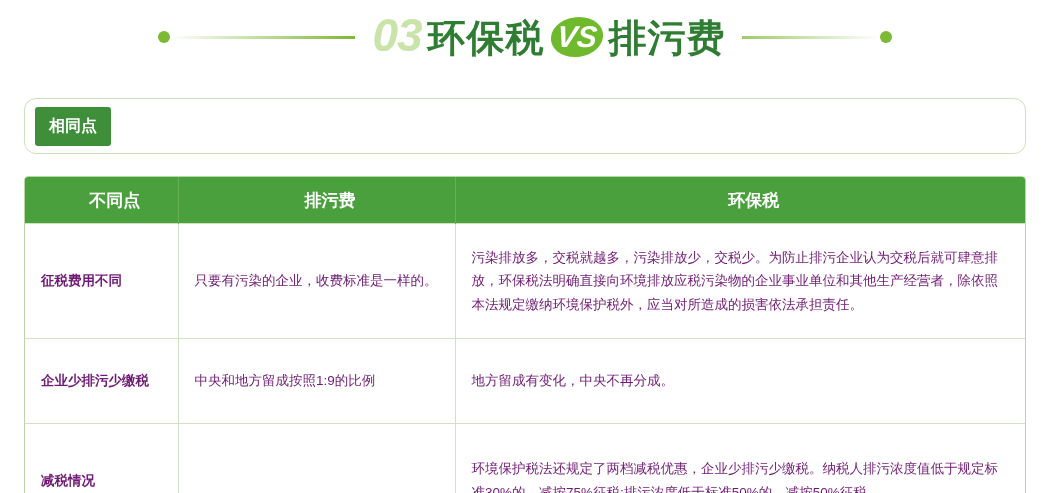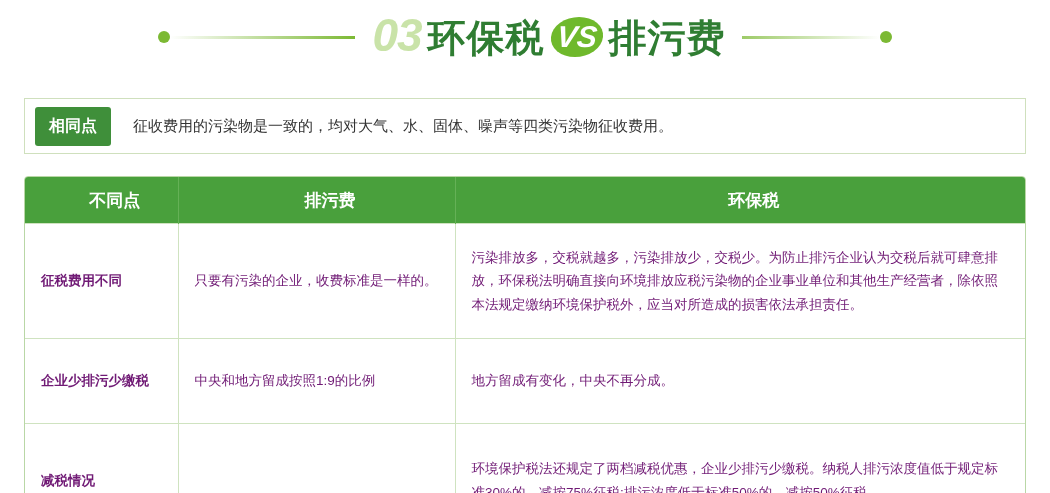--- a/index.html
+++ b/index.html
@@ -95,21 +95,21 @@
     text-align: center;
     line-height: 40px;
     transform: skewX(-6deg);
     top: -4px;
   }
 
   
   .same-box {
     margin: 26px 24px 0 24px;
     border: 1px solid #cfe0bd;
-    border-radius: 0;
+    border-radius: 12px;
     height: 54px;
     display: flex;
     align-items: center;
     background: #ffffff;
   }
   .same-label {
     margin-left: 10px;
     background: #3f8f3a;
     color: #ffffff;
     font-size: 16px;
@@ -188,21 +188,20 @@
       <span class="num-03">03</span>
       <span class="title-main">环保税</span>
       <span class="vs-badge">VS</span>
       <span class="title-main">排污费</span>
     </div>
   </div>
 </div>
 
 <div class="same-box">
   <div class="same-label">相同点</div>
-  <div class="same-text">征收费用的污染物是一致的，均对大气、水、固体、噪声等四类污染物征收费用。</div>
 </div>
 
 <div class="table-wrap">
   <table class="cmp">
     <colgroup>
       <col class="col-1">
       <col class="col-2">
       <col class="col-3">
     </colgroup>
     <thead>

